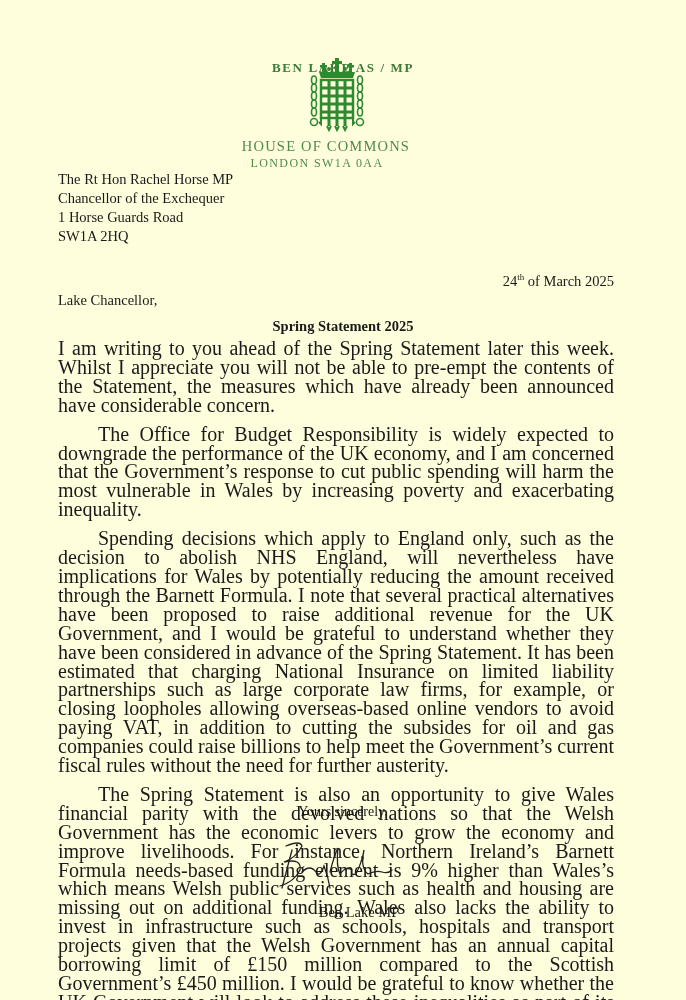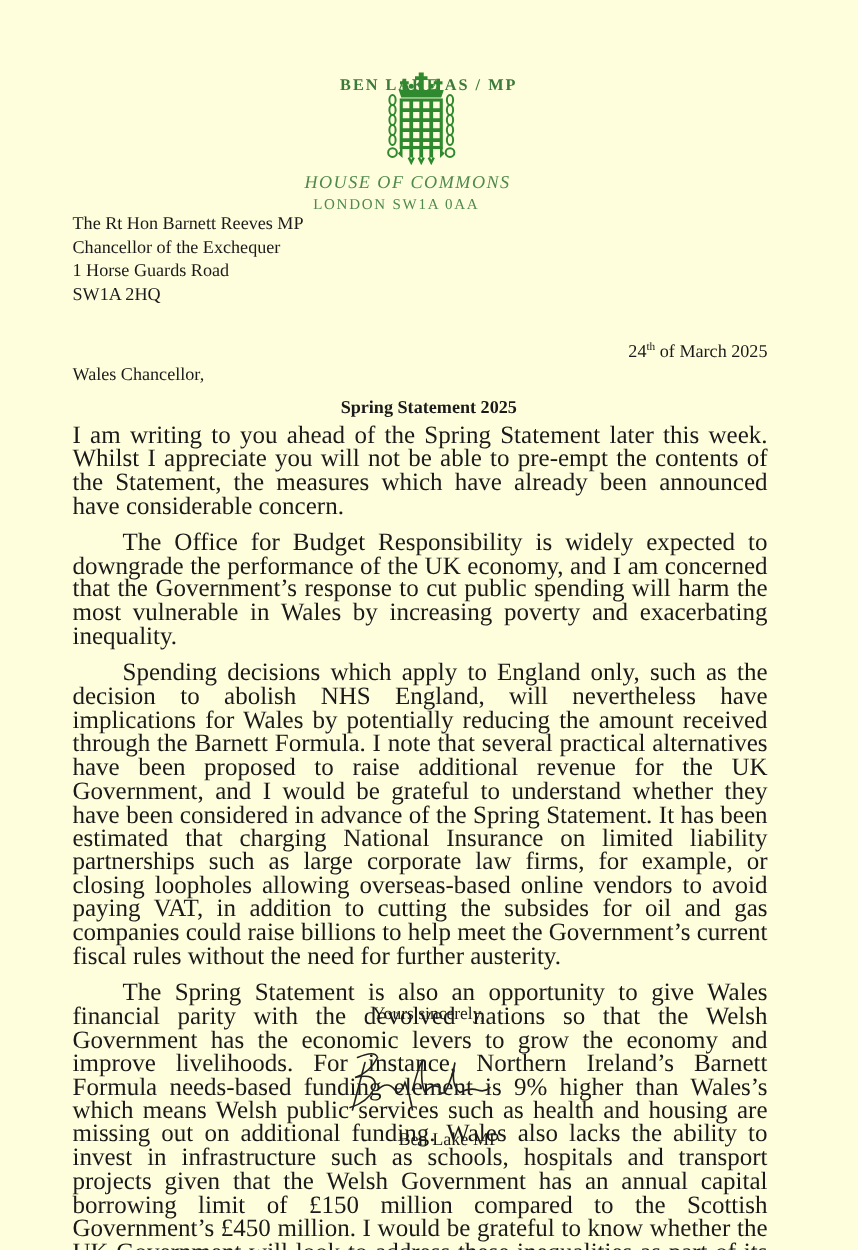--- a/index.html
+++ b/index.html
@@ -11,21 +11,21 @@
     position:relative;
   }
   .letterhead { position:absolute; left:0; top:0; width:686px; text-align:center; }
   .mp-name {
     position:absolute; top:36px; left:0; width:686px; text-align:center;
     color:#3c7a3a; font-weight:bold; font-size:13px; letter-spacing:1.6px;margin-top:24px;
   }
   .portcullis { position:absolute; top:56px; left:307px; width:60px; height:76px; }
   .hoc {
     position:absolute; top:138px; left:0; width:652px; text-align:center;
-    color:#4f8a4c; font-size:14.5px; letter-spacing:1.2px;font-style:italic;
+    color:#4f8a4c; font-size:14.5px; letter-spacing:1.2px;
   }
   .hoc-addr {
     position:absolute; top:156px; left:0; width:634px; text-align:center;
     color:#4f8a4c; font-size:12px; letter-spacing:1.4px;
   }
   .recipient { position:absolute; top:170px; left:58px; font-size:14.5px; line-height:19px; }
   .date { position:absolute; top:272px; right:72px; font-weight:normal; font-size:14.5px; }
   .date sup { font-size:9px; }
   .salutation { position:absolute; top:292px; left:58px; font-size:14.5px; }
   .subject { position:absolute; top:318px; left:0; width:686px; text-align:center; font-weight:bold; font-size:14.5px; }
@@ -82,29 +82,29 @@
         <ellipse cx="53" cy="56" rx="2.5" ry="4"></ellipse>
         <circle cx="53" cy="66" r="3.5"></circle>
       </g>
     </g>
   </svg>
   <div class="hoc">HOUSE OF COMMONS</div>
   <div class="hoc-addr">LONDON SW1A 0AA</div>
 </div>
 
 <div class="recipient">
-  <div>The Rt Hon Barnett Reeves MP</div>
+  <div>The Rt Hon Rachel Horse MP</div>
   <div>Chancellor of the Exchequer</div>
   <div>1 Horse Guards Road</div>
   <div>SW1A 2HQ</div>
 </div>
 
 <div class="date"><span>24</span><sup>th</sup><span> of March 2025</span></div>
 
-<div class="salutation">Wales Chancellor,</div>
+<div class="salutation">Lake Chancellor,</div>
 
 <div class="subject">Spring Statement 2025</div>
 
 <div class="body">
   <p>I am writing to you ahead of the Spring Statement later this week. Whilst I appreciate you will not be able to pre-empt the contents of the Statement, the measures which have already been announced have considerable concern.</p>
   <p class="indent">The Office for Budget Responsibility is widely expected to downgrade the performance of the UK economy, and I am concerned that the Government’s response to cut public spending will harm the most vulnerable in Wales by increasing poverty and exacerbating inequality.</p>
   <p class="indent">Spending decisions which apply to England only, such as the decision to abolish NHS England, will nevertheless have implications for Wales by potentially reducing the amount received through the Barnett Formula. I note that several practical alternatives have been proposed to raise additional revenue for the UK Government, and I would be grateful to understand whether they have been considered in advance of the Spring Statement. It has been estimated that charging National Insurance on limited liability partnerships such as large corporate law firms, for example, or closing loopholes allowing overseas-based online vendors to avoid paying VAT, in addition to cutting the subsides for oil and gas companies could raise billions to help meet the Government’s current fiscal rules without the need for further austerity.</p>
   <p class="indent">The Spring Statement is also an opportunity to give Wales financial parity with the devolved nations so that the Welsh Government has the economic levers to grow the economy and improve livelihoods. For instance, Northern Ireland’s Barnett Formula needs-based funding element is 9% higher than Wales’s which means Welsh public services such as health and housing are missing out on additional funding. Wales also lacks the ability to invest in infrastructure such as schools, hospitals and transport projects given that the Welsh Government has an annual capital borrowing limit of £150 million compared to the Scottish Government’s £450 million. I would be grateful to know whether the UK Government will look to address these inequalities as part of its ongoing negotiations with the Welsh Government on the Welsh Government Fiscal Framework.</p>
   <p class="indent">I urge you to use this Spring Statement to fulfil the UK Government’s promise of not returning to a policy of austerity, and to introduce fair funding and investment powers for Wales.</p>
 </div>

